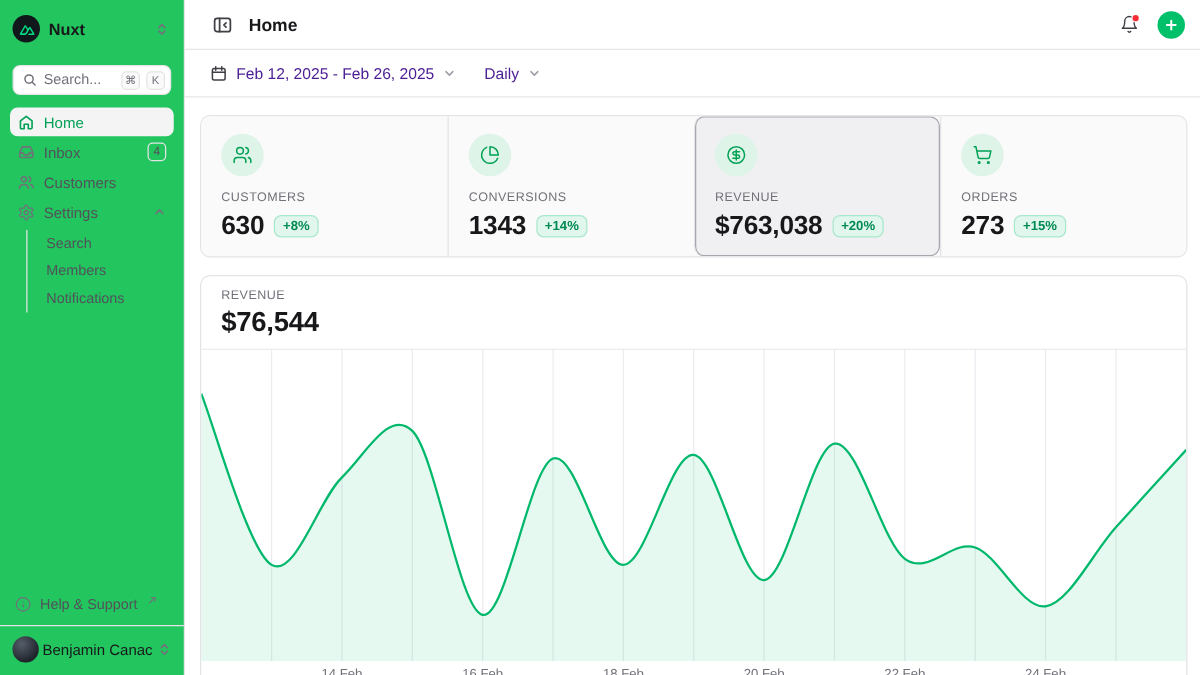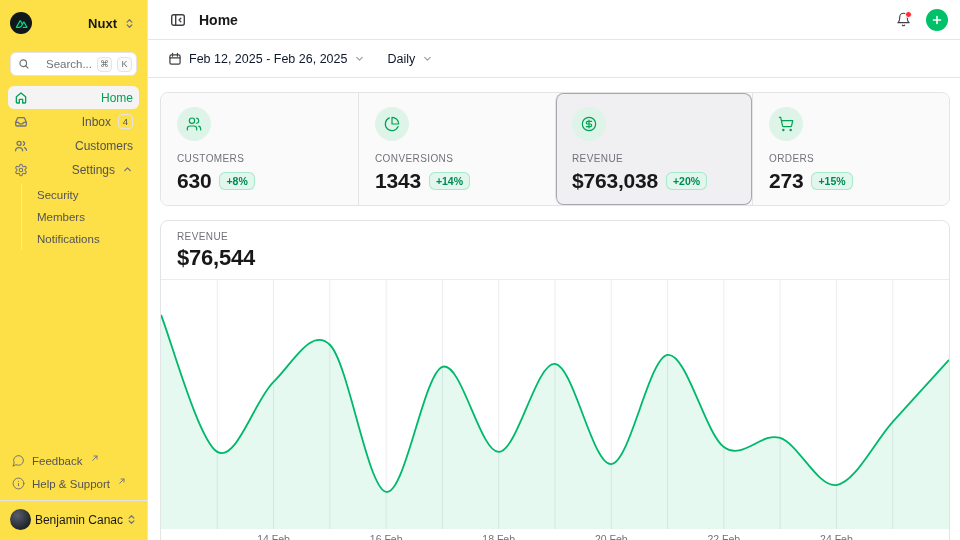--- a/index.html
+++ b/index.html
@@ -2,21 +2,21 @@
 <html><head>
 <meta charset="utf-8">
 <style>
   * { margin:0; padding:0; box-sizing:border-box; }
   html,body { width:960px; height:540px; overflow:hidden; background:#fff;
     font-family:"Liberation Sans","DejaVu Sans",sans-serif; color:#18181b; }
   .app { display:flex; width:960px; height:540px; }
 
   
   .sidebar { width:148px; min-width:148px; height:540px; border-right:1px solid #e4e4e7;
-    display:flex; flex-direction:column; padding:10px 8px 8px; background:#fde047;text-align:right; }
+    display:flex; flex-direction:column; padding:10px 8px 8px; background:#22c55e; }
   .ws-row { display:flex; align-items:center; gap:7px; padding:2px 4px 2px 2px; border-radius:6px; cursor:pointer; }
   .ws-logo { width:22px; height:22px; border-radius:50%; background:#11181c; display:flex; align-items:center; justify-content:center; }
   .ws-name { font-size:13px; font-weight:700; flex:1; }
   .updown { color:#71717a; display:flex; }
   .search { margin:16px 2px 10px; height:24px; border:1px solid #e4e4e7; border-radius:6px;
     display:flex; align-items:center; gap:5px; padding:0 4px 0 7px; background:#fff; cursor:text; }
   .search .ph { font-size:11.5px; color:#71717a; flex:1; }
   .kbd { font-size:9px; color:#71717a; border:1px solid #e4e4e7; background:#fafafa; border-radius:4px;
     min-width:15px; height:15px; display:inline-flex; align-items:center; justify-content:center; padding:0 2px; }
   .nav { display:flex; flex-direction:column; gap:1px; }
@@ -49,21 +49,21 @@
   .page-title { font-size:14px; font-weight:700; flex:1; }
   .icon-btn { display:flex; align-items:center; justify-content:center; width:24px; height:24px;
     border-radius:6px; cursor:pointer; position:relative; }
   .bell-dot { position:absolute; top:3px; right:3px; width:7px; height:7px; border-radius:50%;
     background:#fb2c36; border:1.5px solid #fff; }
   .plus-btn { width:22px; height:22px; border-radius:50%; background:#00c16a; color:#fff;
     display:flex; align-items:center; justify-content:center; cursor:pointer; margin-left:2px; }
   .toolbar { height:38px; border-bottom:1px solid #e6e6e9; display:flex; align-items:center;
     padding:0 18px; gap:18px; }
   .tb-btn { display:flex; align-items:center; gap:7px; font-size:12.5px; font-weight:500;
-    color:#0f172a; cursor:pointer; border-radius:6px; padding:4px 2px; }
+    color:#4c1d95; cursor:pointer; border-radius:6px; padding:4px 2px; }
   .chev { color:#9f9fa8; display:flex; }
 
   .content { flex:1; padding:14px 10px 0 12px; overflow:hidden; }
 
   
   .stats { display:grid; grid-template-columns:repeat(4,1fr); border:1px solid #e4e4e7;
     border-radius:8px; overflow:hidden; background:#fafafa; }
   .stat-card { padding:14px 16px 12px; background:#fafafa; cursor:pointer; position:relative; }
   .stat-card + .stat-card { border-left:1px solid #e4e4e7; }
   .stat-card.selected { background:#f0f0f2; box-shadow:inset 0 0 0 1px #a7a7af; border-radius:8px; }
@@ -157,40 +157,27 @@
             </svg>
         </span>
         <span class="lbl">Settings</span>
         <span class="chev">
           <svg width="11" height="11" viewBox="0 0 14 14" fill="none" stroke="currentColor" stroke-width="1.6" stroke-linecap="round" stroke-linejoin="round">
               <path d="m3.5 8.5 3.5-3.5 3.5 3.5"></path>
             </svg>
         </span>
       </div>
       <div class="subnav">
-        <div class="sub-item">Security</div>
+        <div class="sub-item">Search</div>
         <div class="sub-item">Members</div>
         <div class="sub-item">Notifications</div>
       </div>
     </nav>
 
     <div class="side-footer">
-      <div class="foot-link">
-        <span style="display:flex;">
-          <svg width="13" height="13" viewBox="0 0 24 24" fill="none" stroke="#71717a" stroke-width="1.8" stroke-linecap="round" stroke-linejoin="round">
-              <path d="M7.9 20A9 9 0 1 0 4 16.1L2 22Z"></path>
-            </svg>
-        </span>
-        <span>Feedback</span>
-        <span class="ext">
-          <svg width="8" height="8" viewBox="0 0 12 12" fill="none" stroke="#71717a" stroke-width="1.4" stroke-linecap="round" stroke-linejoin="round">
-              <path d="M2.5 9.5 9 3M4.5 3H9v4.5"></path>
-            </svg>
-        </span>
-      </div>
       <div class="foot-link">
         <span style="display:flex;">
           <svg width="13" height="13" viewBox="0 0 24 24" fill="none" stroke="#71717a" stroke-width="1.8" stroke-linecap="round" stroke-linejoin="round">
               <circle cx="12" cy="12" r="10"></circle>
               <path d="M12 16v-4M12 8h.01"></path>
             </svg>
         </span>
         <span>Help &amp; Support</span>
         <span class="ext">
           <svg width="8" height="8" viewBox="0 0 12 12" fill="none" stroke="#71717a" stroke-width="1.4" stroke-linecap="round" stroke-linejoin="round">

